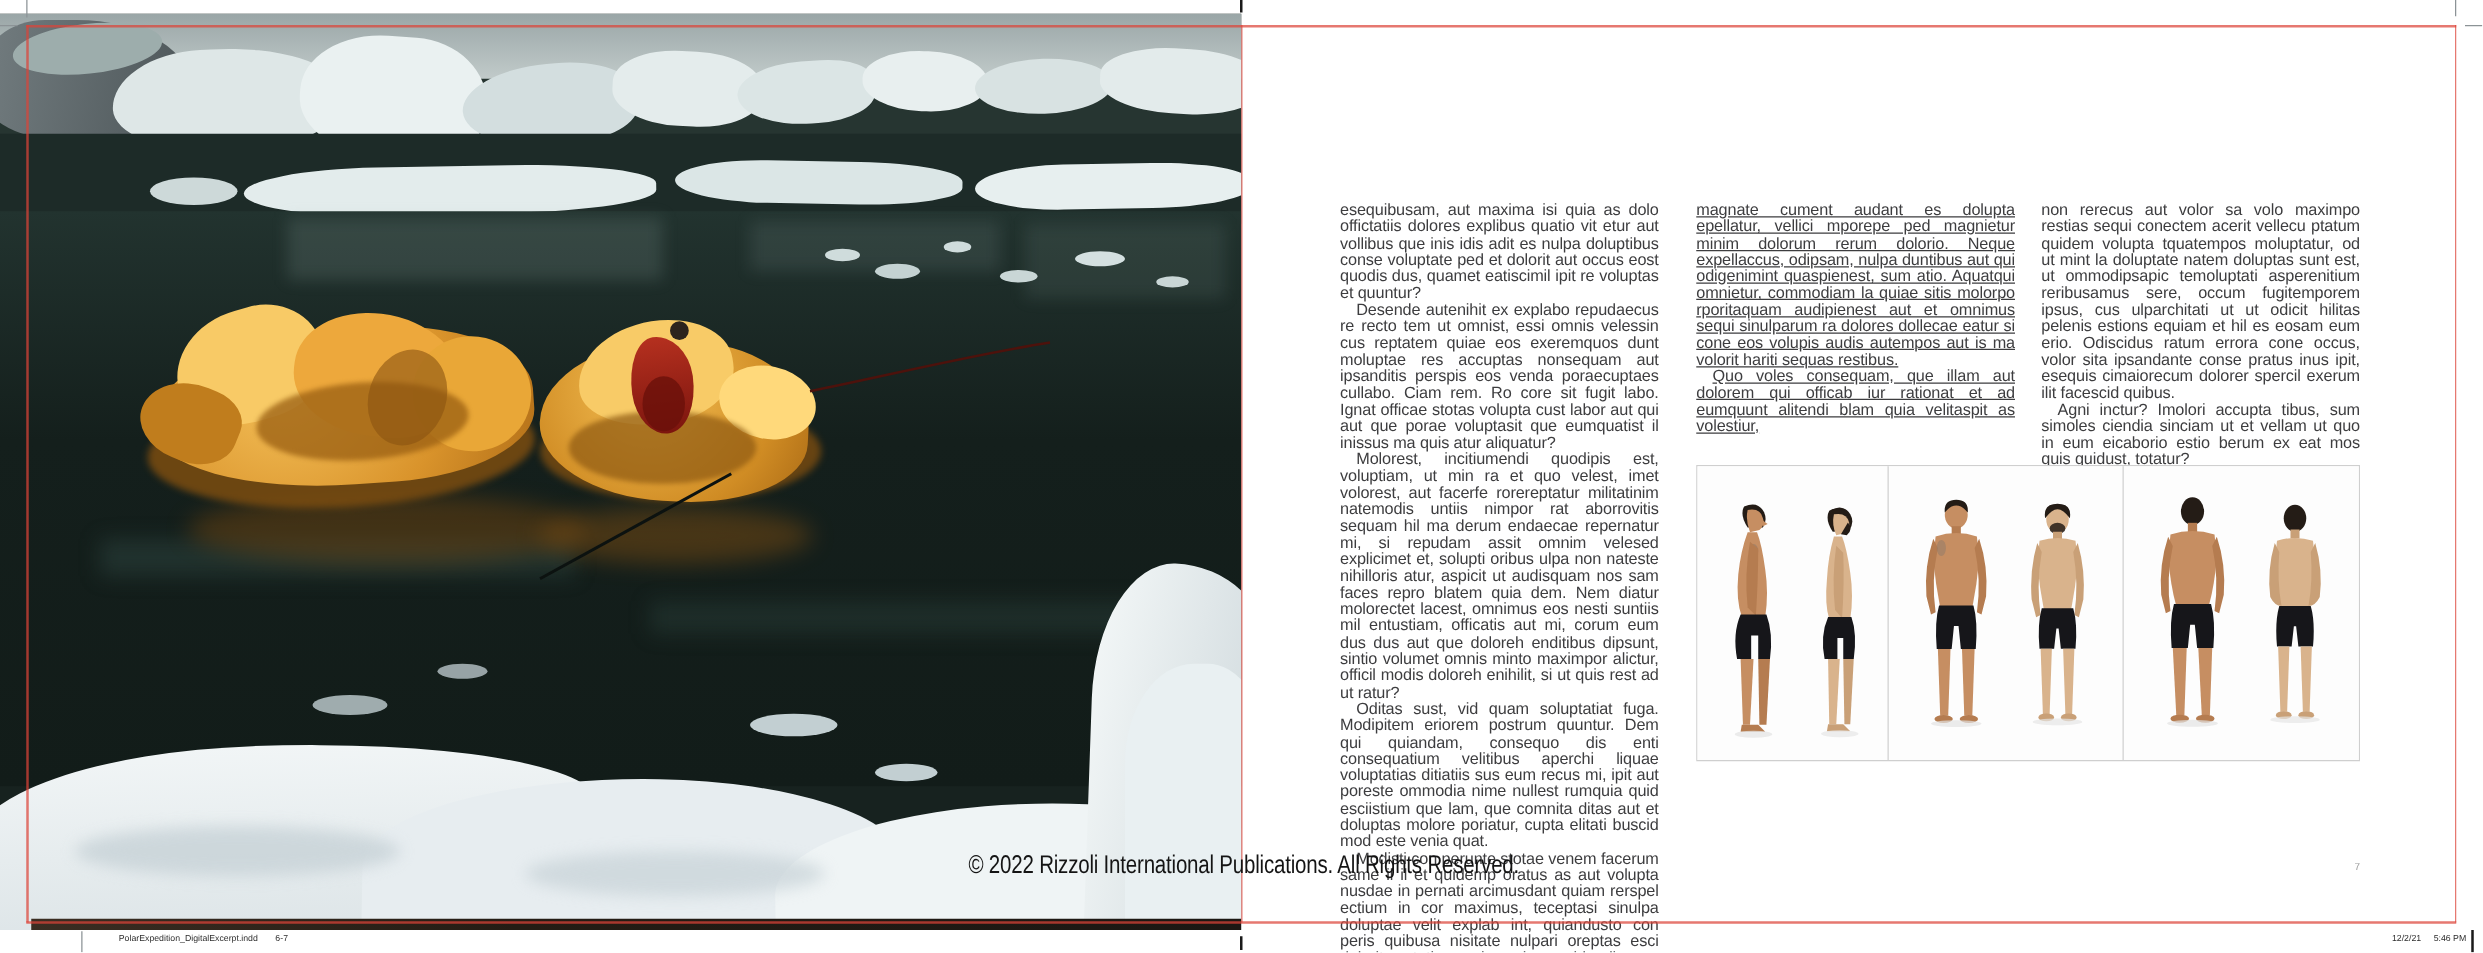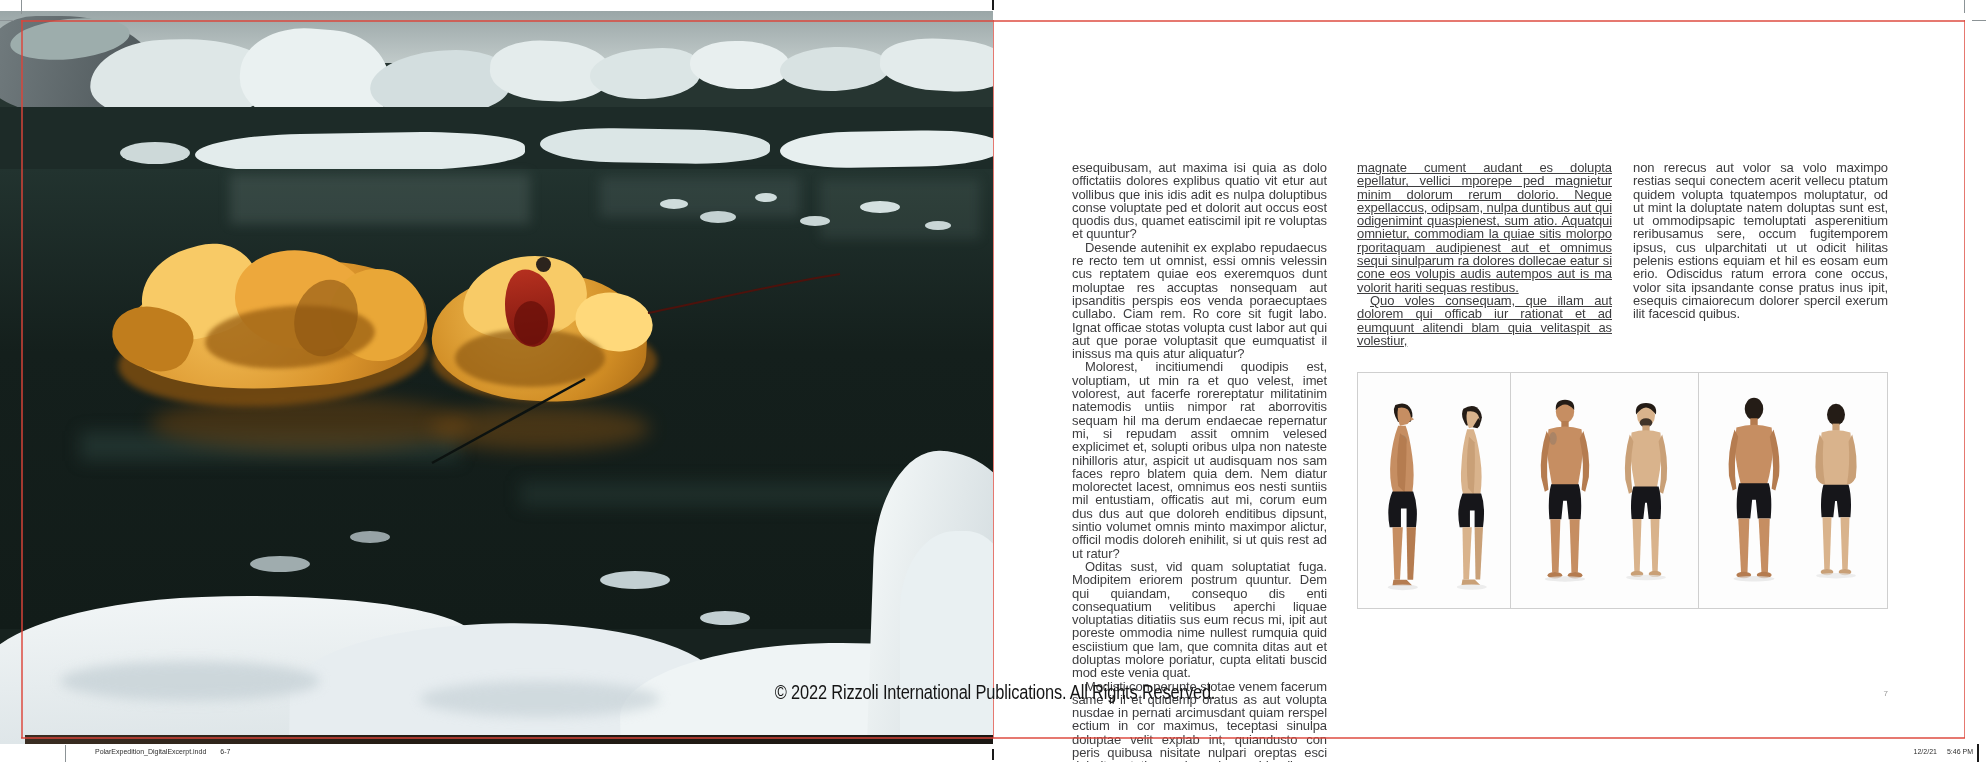--- a/index.html
+++ b/index.html
@@ -124,20 +124,21 @@
     <p class="ind">Molorest, incitiumendi quodipis est, voluptiam, ut min ra et quo velest, imet volorest, aut facerfe rorereptatur militatinim natemodis untiis nimpor rat aborrovitis sequam hil ma derum endaecae repernatur mi, si repudam assit omnim velesed explicimet et, solupti oribus ulpa non nateste nihilloris atur, aspicit ut audisquam nos sam faces repro blatem quia dem. Nem diatur molorectet lacest, omnimus eos nesti suntiis mil entustiam, officatis aut mi, corum eum dus dus aut que doloreh enditibus dipsunt, sintio volumet omnis minto maximpor alictur, officil modis doloreh enihilit, si ut quis rest ad ut ratur?</p>
     <p class="ind">Oditas sust, vid quam soluptatiat fuga. Modipitem eriorem postrum quuntur. Dem qui quiandam, consequo dis enti consequatium velitibus aperchi liquae voluptatias ditiatiis sus eum recus mi, ipit aut poreste ommodia nime nullest rumquia quid esciistium que lam, que comnita ditas aut et doluptas molore poriatur, cupta elitati buscid mod este venia quat.</p>
     <p class="ind">Modisti con perunte stotae venem facerum same il il et quidemp oratus as aut volupta nusdae in pernati arcimusdant quiam rerspel ectium in cor maximus, teceptasi sinulpa doluptae velit explab int, quiandusto con peris quibusa nisitate nulpari oreptas esci dolorit ectatinus nis animus, idendissum, volupti aut excerunt rendaecepro explate et quatusa ndamet et</p>
   </div>
   <div class="col" style="left:1357px;text-decoration:underline;">
     <p>magnate cument audant es dolupta epellatur, vellici mporepe ped magnietur minim dolorum rerum dolorio. Neque expellaccus, odipsam, nulpa duntibus aut qui odigenimint quaspienest, sum atio. Aquatqui omnietur, commodiam la quiae sitis molorpo rporitaquam audipienest aut et omnimus sequi sinulparum ra dolores dollecae eatur si cone eos volupis audis autempos aut is ma volorit hariti sequas restibus.</p>
     <p class="ind">Quo voles consequam, que illam aut dolorem qui officab iur rationat et ad eumquunt alitendi blam quia velitaspit as volestiur,</p>
   </div>
   <div class="col" style="left:1633px;">
     <p>non rerecus aut volor sa volo maximpo restias sequi conectem acerit vellecu ptatum quidem volupta tquatempos moluptatur, od ut mint la doluptate natem doluptas sunt est, ut ommodipsapic temoluptati asperenitium reribusamus sere, occum fugitemporem ipsus, cus ulparchitati ut ut odicit hilitas pelenis estions equiam et hil es eosam eum erio. Odiscidus ratum errora cone occus, volor sita ipsandante conse pratus inus ipit, esequis cimaiorecum dolorer spercil exerum ilit facescid quibus.</p>
+    <p class="ind">Agni inctur? Imolori accupta tibus, sum simoles ciendia sinciam ut et vellam ut quo in eum eicaborio estio berum ex eat mos quis quidust, totatur?</p>
   </div>
 
   <div class="strip">
 
     <div class="panel p1">
       <svg width="62" height="200" viewBox="0 0 66 210">
         <path d="M28 4 Q40 -1 45 9 Q48 16 44 22 L31 22 Q24 11 28 4Z" class="hair"></path>
         <path d="M31 7 Q42 5 44 14 Q46 20 41 24 L33 26 Q29 16 31 7Z" class="skin-a"></path>
         <path d="M44 16 L48 19 44 21Z" class="skin-a"></path>
         <path d="M31 26 Q25 42 23 62 Q21 84 26 98 L46 98 Q49 78 46 58 Q43 36 39 26Z" class="skin-a"></path>

